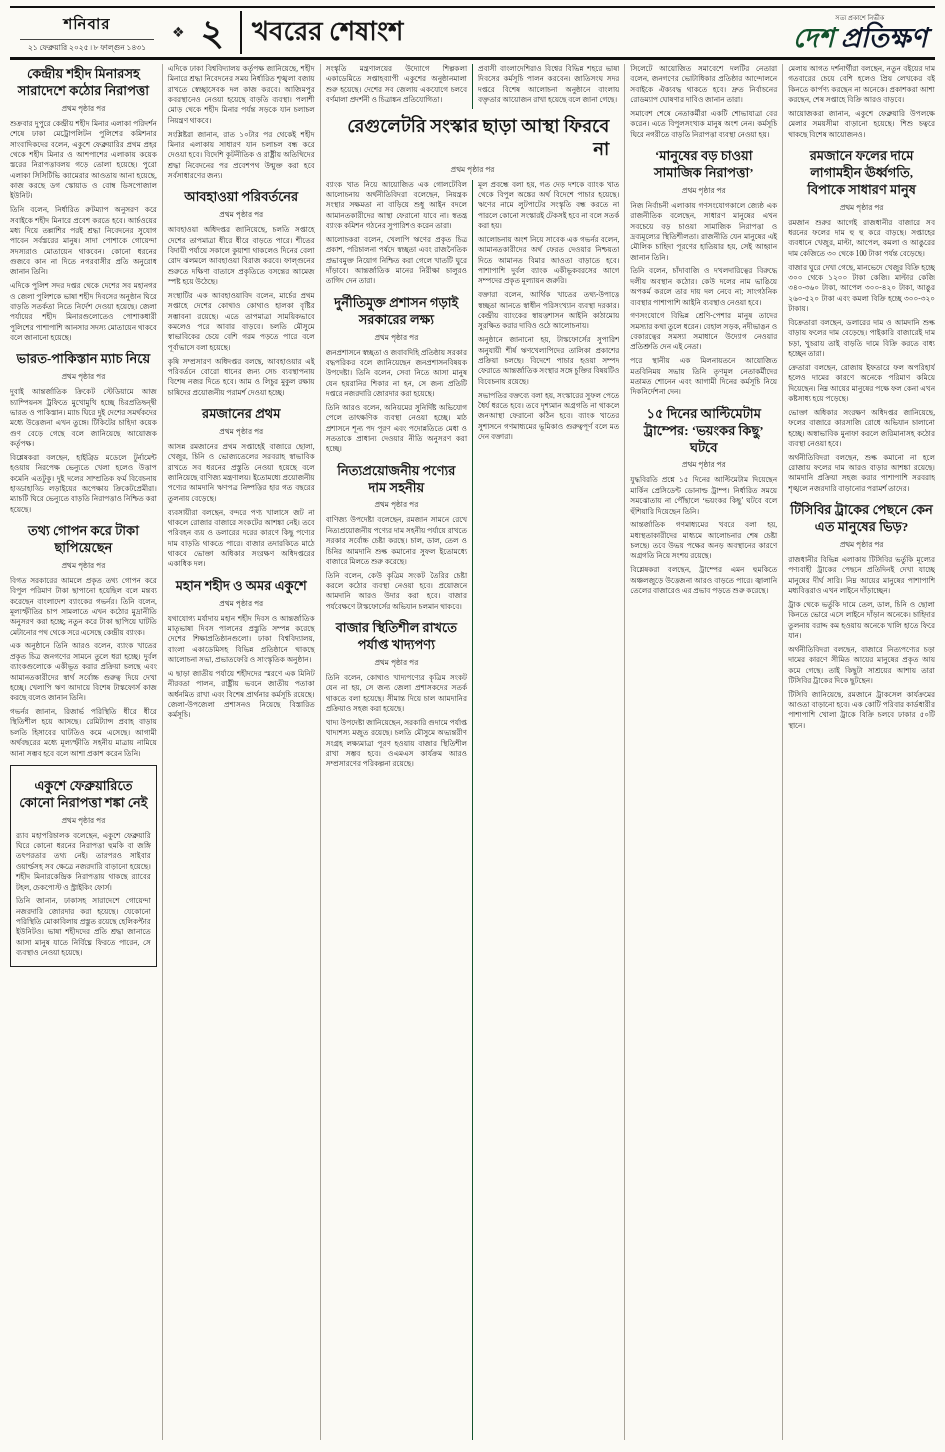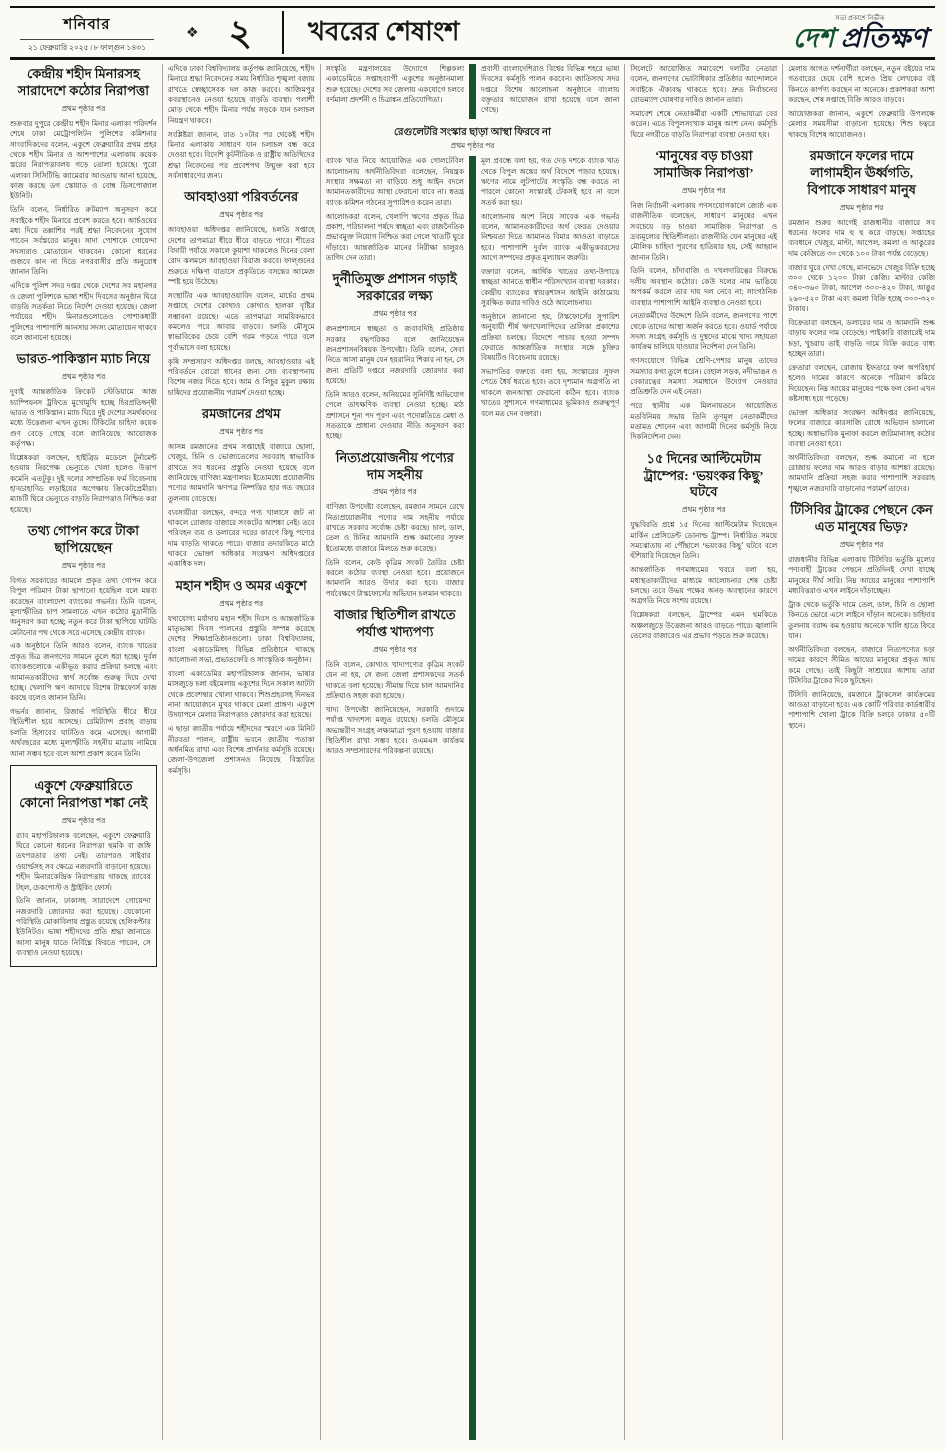--- a/index.html
+++ b/index.html
@@ -4,21 +4,21 @@
 <style>
   html,body{margin:0;padding:0;}
   body{width:945px;height:1452px;background:#e9e7e1;}
   .page{
     box-sizing:border-box;width:945px;height:1452px;background:#fbfaf5;
     padding:6px 10px 8px;overflow:hidden;color:#171717;
     font-family:"Liberation Serif","DejaVu Serif",serif;
   }
   
   .header{
-    display:flex;align-items:center;gap:24px;
+    display:flex;align-items:center;gap:10px;
     border-top:2px solid #111;border-bottom:3px solid #111;
     padding:3px 2px;height:54px;box-sizing:border-box;
   }
   .day-block{text-align:center;min-width:150px;}
   .day{font-size:15px;font-weight:bold;letter-spacing:1px;}
   .day-rule{border-top:1px solid #444;margin:2px 8px;}
   .date-line{font-size:7.5px;white-space:nowrap;}
   .ornament{font-size:14px;color:#222;}
   .page-num{font-size:36px;font-weight:bold;line-height:1;padding:0 6px;}
   .vrule{width:2px;background:#111;align-self:stretch;}
@@ -27,27 +27,27 @@
   .masthead-tagline{font-size:6.5px;color:#333;margin-bottom:1px;}
   .masthead-logo{font-size:27px;font-weight:bold;font-style:italic;line-height:1;white-space:nowrap;}
   
   .cols{display:flex;margin-top:4px;height:1376px;overflow:hidden;}
   .col{flex:1 1 0;min-width:0;padding:0 5px;border-right:1px solid #a9a49a;overflow:hidden;}
   .col:first-child{padding-left:0;}
   .col:last-child{border-right:none;padding-right:0;}
   .col.group{flex:2 1 0;display:flex;flex-direction:column;}
   .group-row{display:flex;flex:0 0 auto;}
   .group-row.grow{flex:1 1 auto;overflow:hidden;}
-  .mini-col{flex:1 1 0;min-width:0;padding:0 5px;border-right:7px solid #14532d;overflow:hidden;}
+  .mini-col{flex:1 1 0;min-width:0;padding:0 5px;border-right:1px solid #14532d;overflow:hidden;}
   .mini-col:first-child{padding-left:0;}
   .mini-col:last-child{border-right:none;padding-right:0;}
   
   .headline{font-size:13px;font-weight:bold;text-align:center;line-height:1.3;margin:8px 2px 3px;}
   .col > .article:first-child .headline{margin-top:2px;}
-  .span-headline{font-size:10px;margin:6px 10px 2px;}
+  .span-headline{font-size:18px;margin:6px 10px 2px;text-align:right;}
   .kicker{font-size:7.5px;font-weight:normal;text-align:center;margin:0 0 4px;}
   .article p{font-size:7.3px;line-height:1.42;text-align:justify;margin:0 0 3.5px;}
   .article.boxed{border:1.5px solid #222;padding:4px 5px;margin-top:6px;}
 </style>
 </head>
 <body>
 
 <div class="page">
   <div class="header">
     <div class="day-block">
@@ -112,21 +112,20 @@
         <div class="article">
           <div class="headline">রমজানের প্রথম</div>
           <div class="kicker">প্রথম পৃষ্ঠার পর</div>
           <p>আসন্ন রমজানের প্রথম সপ্তাহেই বাজারে ছোলা, খেজুর, চিনি ও ভোজ্যতেলের সরবরাহ স্বাভাবিক রাখতে সব ধরনের প্রস্তুতি নেওয়া হয়েছে বলে জানিয়েছে বাণিজ্য মন্ত্রণালয়। ইতোমধ্যে প্রয়োজনীয় পণ্যের আমদানি ঋণপত্র নিষ্পত্তির হার গত বছরের তুলনায় বেড়েছে।</p>
           <p>ব্যবসায়ীরা বলছেন, বন্দরে পণ্য খালাসে জট না থাকলে রোজার বাজারে সংকটের আশঙ্কা নেই। তবে পরিবহন ব্যয় ও ডলারের দরের কারণে কিছু পণ্যের দাম বাড়তি থাকতে পারে। বাজার তদারকিতে মাঠে থাকবে ভোক্তা অধিকার সংরক্ষণ অধিদপ্তরের একাধিক দল।</p>
         </div>
         <div class="article">
           <div class="headline">মহান শহীদ ও অমর একুশে</div>
           <div class="kicker">প্রথম পৃষ্ঠার পর</div>
           <p>যথাযোগ্য মর্যাদায় মহান শহীদ দিবস ও আন্তর্জাতিক মাতৃভাষা দিবস পালনের প্রস্তুতি সম্পন্ন করেছে দেশের শিক্ষাপ্রতিষ্ঠানগুলো। ঢাকা বিশ্ববিদ্যালয়, বাংলা একাডেমিসহ বিভিন্ন প্রতিষ্ঠানে থাকছে আলোচনা সভা, প্রভাতফেরি ও সাংস্কৃতিক অনুষ্ঠান।</p>
-          <p>বাংলা একাডেমির মহাপরিচালক জানান, ভাষার মাসজুড়ে চলা বইমেলায় একুশের দিনে সকাল আটটা থেকে প্রবেশদ্বার খোলা থাকবে। শিশুপ্রহরসহ দিনভর নানা আয়োজনে মুখর থাকবে মেলা প্রাঙ্গণ। একুশে উদযাপনে মেলার নিরাপত্তাও জোরদার করা হয়েছে।</p>
           <p>এ ছাড়া জাতীয় পর্যায়ে শহীদদের স্মরণে এক মিনিট নীরবতা পালন, রাষ্ট্রীয় ভবনে জাতীয় পতাকা অর্ধনমিত রাখা এবং বিশেষ প্রার্থনার কর্মসূচি রয়েছে। জেলা-উপজেলা প্রশাসনও নিয়েছে বিস্তারিত কর্মসূচি।</p>
         </div>
       </div>
       <div class="col group">
         <div class="group-row">
           <div class="mini-col">
             <div class="article">
               <p>সংস্কৃতি মন্ত্রণালয়ের উদ্যোগে শিল্পকলা একাডেমিতে সপ্তাহব্যাপী একুশের অনুষ্ঠানমালা শুরু হয়েছে। দেশের সব জেলায় একযোগে চলবে বর্ণমালা প্রদর্শনী ও চিত্রাঙ্কন প্রতিযোগিতা।</p>
             </div>
           </div>
@@ -177,41 +176,40 @@
       <div class="col">
         <div class="article">
           <p>সিলেটে আয়োজিত সমাবেশে দলটির নেতারা বলেন, জনগণের ভোটাধিকার প্রতিষ্ঠার আন্দোলনে সবাইকে ঐক্যবদ্ধ থাকতে হবে। দ্রুত নির্বাচনের রোডম্যাপ ঘোষণার দাবিও জানান তারা।</p>
           <p>সমাবেশ শেষে নেতাকর্মীরা একটি শোভাযাত্রা বের করেন। এতে বিপুলসংখ্যক মানুষ অংশ নেন। কর্মসূচি ঘিরে নগরীতে বাড়তি নিরাপত্তা ব্যবস্থা নেওয়া হয়।</p>
         </div>
         <div class="article">
           <div class="headline">‘মানুষের বড় চাওয়া সামাজিক নিরাপত্তা’</div>
           <div class="kicker">প্রথম পৃষ্ঠার পর</div>
           <p>নিজ নির্বাচনী এলাকায় গণসংযোগকালে জ্যেষ্ঠ এক রাজনীতিক বলেছেন, সাধারণ মানুষের এখন সবচেয়ে বড় চাওয়া সামাজিক নিরাপত্তা ও দ্রব্যমূল্যের স্থিতিশীলতা। রাজনীতি যেন মানুষের এই মৌলিক চাহিদা পূরণের হাতিয়ার হয়, সেই আহ্বান জানান তিনি।</p>
           <p>তিনি বলেন, চাঁদাবাজি ও দখলদারিত্বের বিরুদ্ধে দলীয় অবস্থান কঠোর। কেউ দলের নাম ভাঙিয়ে অপকর্ম করলে তার দায় দল নেবে না; সাংগঠনিক ব্যবস্থার পাশাপাশি আইনি ব্যবস্থাও নেওয়া হবে।</p>
-          <p>নেতাকর্মীদের উদ্দেশে তিনি বলেন, জনগণের পাশে থেকে তাদের আস্থা অর্জন করতে হবে। ওয়ার্ড পর্যায়ে সদস্য সংগ্রহ কর্মসূচি ও দুস্থদের মাঝে খাদ্য সহায়তা কার্যক্রম চালিয়ে যাওয়ার নির্দেশনা দেন তিনি।</p>
           <p>গণসংযোগে বিভিন্ন শ্রেণি-পেশার মানুষ তাদের সমস্যার কথা তুলে ধরেন। বেহাল সড়ক, নদীভাঙন ও বেকারত্বের সমস্যা সমাধানে উদ্যোগ নেওয়ার প্রতিশ্রুতি দেন এই নেতা।</p>
           <p>পরে স্থানীয় এক মিলনায়তনে আয়োজিত মতবিনিময় সভায় তিনি তৃণমূল নেতাকর্মীদের মতামত শোনেন এবং আগামী দিনের কর্মসূচি নিয়ে দিকনির্দেশনা দেন।</p>
         </div>
         <div class="article">
           <div class="headline">১৫ দিনের আল্টিমেটাম ট্রাম্পের: ‘ভয়ংকর কিছু’ ঘটবে</div>
           <div class="kicker">প্রথম পৃষ্ঠার পর</div>
           <p>যুদ্ধবিরতি প্রশ্নে ১৫ দিনের আল্টিমেটাম দিয়েছেন মার্কিন প্রেসিডেন্ট ডোনাল্ড ট্রাম্প। নির্ধারিত সময়ে সমঝোতায় না পৌঁছালে ‘ভয়ংকর কিছু’ ঘটবে বলে হুঁশিয়ারি দিয়েছেন তিনি।</p>
           <p>আন্তর্জাতিক গণমাধ্যমের খবরে বলা হয়, মধ্যস্থতাকারীদের মাধ্যমে আলোচনার শেষ চেষ্টা চলছে। তবে উভয় পক্ষের অনড় অবস্থানের কারণে অগ্রগতি নিয়ে সংশয় রয়েছে।</p>
           <p>বিশ্লেষকরা বলছেন, ট্রাম্পের এমন হুমকিতে অঞ্চলজুড়ে উত্তেজনা আরও বাড়তে পারে। জ্বালানি তেলের বাজারেও এর প্রভাব পড়তে শুরু করেছে।</p>
         </div>
       </div>
       <div class="col">
         <div class="article">
           <p>মেলায় আগত দর্শনার্থীরা বলছেন, নতুন বইয়ের দাম গতবারের চেয়ে বেশি হলেও প্রিয় লেখকের বই কিনতে কার্পণ্য করছেন না অনেকে। প্রকাশকরা আশা করছেন, শেষ সপ্তাহে বিক্রি আরও বাড়বে।</p>
           <p>আয়োজকরা জানান, একুশে ফেব্রুয়ারি উপলক্ষে মেলার সময়সীমা বাড়ানো হয়েছে। শিশু চত্বরে থাকছে বিশেষ আয়োজনও।</p>
         </div>
         <div class="article">
           <div class="headline">রমজানে ফলের দামে লাগামহীন ঊর্ধ্বগতি, বিপাকে সাধারণ মানুষ</div>
           <div class="kicker">প্রথম পৃষ্ঠার পর</div>
-          <p>রমজান শুরুর আগেই রাজধানীর বাজারে সব ধরনের ফলের দাম হু হু করে বাড়ছে। সপ্তাহের ব্যবধানে খেজুর, মাল্টা, আপেল, কমলা ও আঙুরের দাম কেজিতে ৩০ থেকে ১০০ টাকা পর্যন্ত বেড়েছে।</p>
+          <p>রমজান শুরুর আগেই রাজধানীর বাজারে সব ধরনের ফলের দাম হু হু করে বাড়ছে। সপ্তাহের ব্যবধানে খেজুর, মাল্টা, আপেল, কমলা ও আঙুরের দাম কেজিতে ৩০ থেকে 100 টাকা পর্যন্ত বেড়েছে।</p>
           <p>বাজার ঘুরে দেখা গেছে, মানভেদে খেজুর বিক্রি হচ্ছে ৩০০ থেকে ১২০০ টাকা কেজি। মাল্টার কেজি ৩৪০-৩৬০ টাকা, আপেল ৩০০-৪২০ টাকা, আঙুর ২৬০-৫২০ টাকা এবং কমলা বিক্রি হচ্ছে ৩০০-৩২০ টাকায়।</p>
           <p>বিক্রেতারা বলছেন, ডলারের দাম ও আমদানি শুল্ক বাড়ায় ফলের দাম বেড়েছে। পাইকারি বাজারেই দাম চড়া, খুচরায় তাই বাড়তি দামে বিক্রি করতে বাধ্য হচ্ছেন তারা।</p>
           <p>ক্রেতারা বলছেন, রোজায় ইফতারে ফল অপরিহার্য হলেও দামের কারণে অনেকে পরিমাণ কমিয়ে দিয়েছেন। নিম্ন আয়ের মানুষের পক্ষে ফল কেনা এখন কষ্টসাধ্য হয়ে পড়েছে।</p>
           <p>ভোক্তা অধিকার সংরক্ষণ অধিদপ্তর জানিয়েছে, ফলের বাজারে কারসাজি রোধে অভিযান চালানো হচ্ছে। অস্বাভাবিক মুনাফা করলে জরিমানাসহ কঠোর ব্যবস্থা নেওয়া হবে।</p>
           <p>অর্থনীতিবিদরা বলছেন, শুল্ক কমানো না হলে রোজায় ফলের দাম আরও বাড়ার আশঙ্কা রয়েছে। আমদানি প্রক্রিয়া সহজ করার পাশাপাশি সরবরাহ শৃঙ্খলে নজরদারি বাড়ানোর পরামর্শ তাদের।</p>
         </div>
         <div class="article">
           <div class="headline">টিসিবির ট্রাকের পেছনে কেন এত মানুষের ভিড়?</div>
           <div class="kicker">প্রথম পৃষ্ঠার পর</div>
           <p>রাজধানীর বিভিন্ন এলাকায় টিসিবির ভর্তুকি মূল্যের পণ্যবাহী ট্রাকের পেছনে প্রতিদিনই দেখা যাচ্ছে মানুষের দীর্ঘ সারি। নিম্ন আয়ের মানুষের পাশাপাশি মধ্যবিত্তরাও এখন লাইনে দাঁড়াচ্ছেন।</p>

